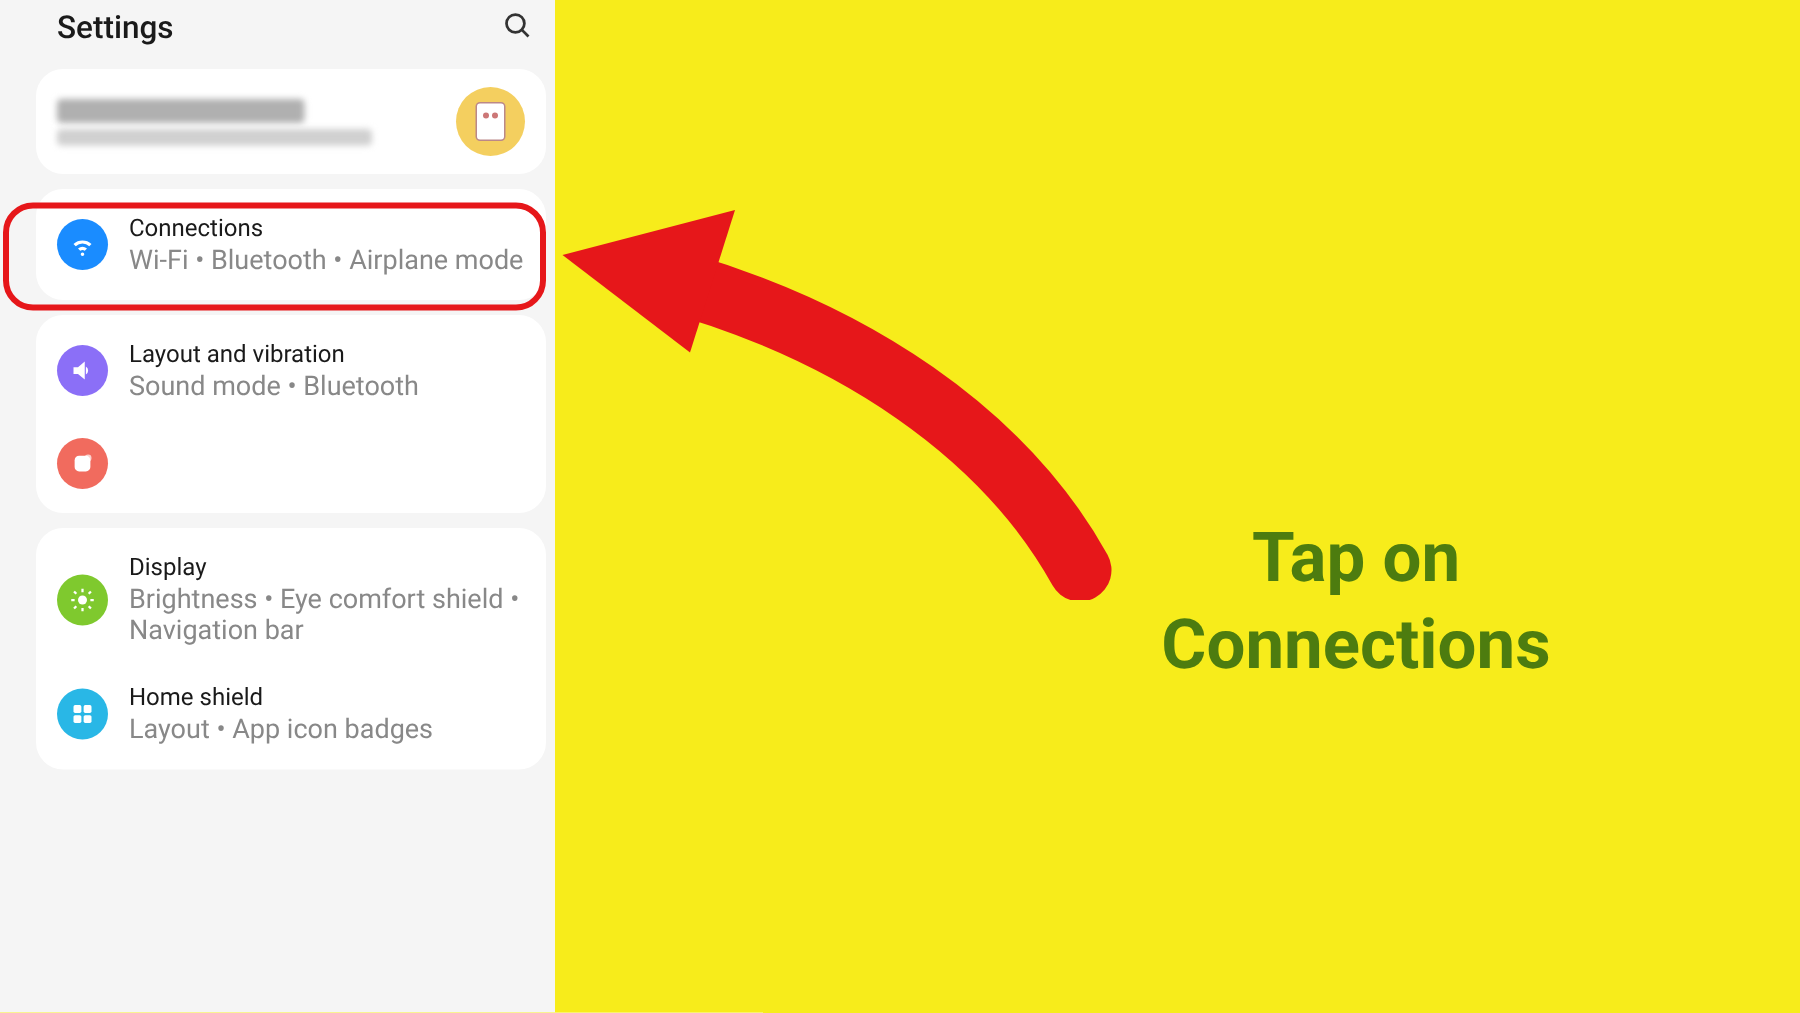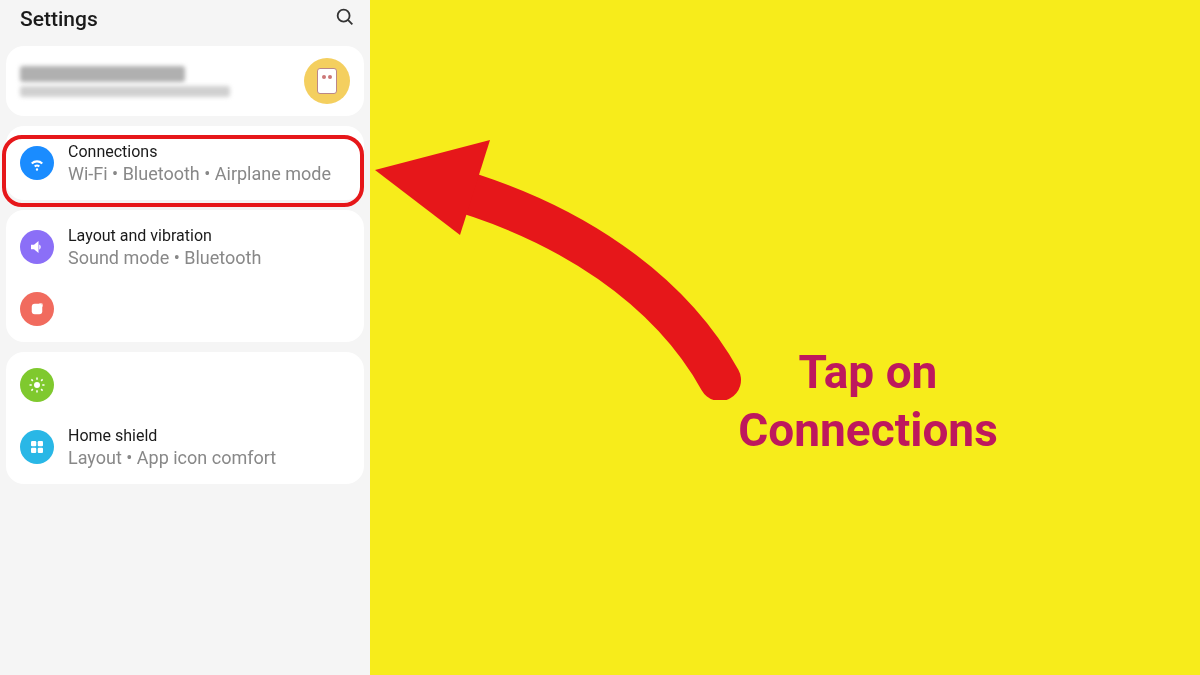--- a/index.html
+++ b/index.html
@@ -1,19 +1,19 @@
 <!DOCTYPE html>
 <html><head>
 <meta charset="utf-8">
 <style>
   * { box-sizing: border-box; margin: 0; padding: 0; }
   html, body { width: 1200px; height: 675px; overflow: hidden; font-family: -apple-system, BlinkMacSystemFont, "Segoe UI", Roboto, Arial, sans-serif; }
   .stage { width: 1200px; height: 675px; background: #f7ec1b; position: relative; }
 
-  .phone { position: absolute; left: 0; top: 0; width: 370px; height: 675px; background: #f5f5f5; }
+  .phone { position: absolute; left: 0; top: 0; width: 370px; height: 675px; background: #f5f5f5; padding-left: 18px; }
 
   .topbar { display: flex; align-items: center; justify-content: space-between; padding: 6px 14px 6px 20px; }
   .topbar h1 { font-size: 21px; font-weight: 500; color: #1a1a1a; }
   .search-icon svg { width: 22px; height: 22px; }
 
   .card { background: #ffffff; border-radius: 18px; margin: 8px 6px; padding: 10px 12px; }
 
   .account-card { display: flex; align-items: center; justify-content: space-between; padding: 12px 14px; }
   .account-text { flex: 1; }
   .blur-line { background: #d0d0d0; border-radius: 3px; filter: blur(2px); -webkit-filter: blur(2px); margin: 4px 0; }
@@ -35,21 +35,21 @@
   .ic-blue   { background:#1a8cff; }
   .ic-purple { background:#8b6ff7; }
   .ic-coral  { background:#f16b5e; }
   .ic-green  { background:#7fc92e; }
   .ic-pink   { background:#f06a8e; }
   .ic-violet { background:#9a6cf3; }
   .ic-cyan   { background:#29b7e6; }
 
   .highlight-box { position:absolute; border:4px solid #e6171a; border-radius:20px; pointer-events:none;}
 
-  .instruction { position:absolute; left:588px; top:344px; width:560px; text-align:center; font-size:46px; font-weight:700; color:#be185d; line-height:1.25;}
+  .instruction { position:absolute; left:624px; top:344px; width:560px; text-align:center; font-size:46px; font-weight:700; color:#4d7c0f; line-height:1.25;}
 
   .arrow-svg { position:absolute; left:370px; top:130px; width:380px; height:270px; pointer-events:none;}
 </style>
 </head>
 <body>
 
 <div class="stage">
 
   <div class="phone">
 
@@ -119,33 +119,37 @@
                 <line x1="12" y1="19" x2="12" y2="22"></line>
                 <line x1="2" y1="12" x2="5" y2="12"></line>
                 <line x1="19" y1="12" x2="22" y2="12"></line>
                 <line x1="4.5" y1="4.5" x2="6.5" y2="6.5"></line>
                 <line x1="17.5" y1="17.5" x2="19.5" y2="19.5"></line>
                 <line x1="4.5" y1="19.5" x2="6.5" y2="17.5"></line>
                 <line x1="17.5" y1="6.5" x2="19.5" y2="4.5"></line>
               </g>
             </svg>
         </span>
+        <div class="row-text">
+          <div class="title">Display</div>
+          <div class="sub">Brightness  •  Eye comfort shield  •  Navigation bar</div>
+        </div>
       </div>
       <div class="row">
         <span class="icon-bubble ic-cyan">
           <svg viewBox="0 0 24 24">
               <rect x="4" y="4" width="7" height="7" rx="1.5"></rect>
               <rect x="13" y="4" width="7" height="7" rx="1.5"></rect>
               <rect x="4" y="13" width="7" height="7" rx="1.5"></rect>
               <rect x="13" y="13" width="7" height="7" rx="1.5"></rect>
             </svg>
         </span>
         <div class="row-text">
           <div class="title">Home shield</div>
-          <div class="sub">Layout  •  App icon comfort</div>
+          <div class="sub">Layout  •  App icon badges</div>
         </div>
       </div>
     </div>
 
   </div>
 
   <div class="highlight-box" style="left:2px;top:135px;width:362px;height:72px;"></div>
 
   <svg class="arrow-svg" viewBox="0 0 380 270">
     <path d="M350 250 C 300 160, 200 90, 70 55" stroke="#e6171a" stroke-width="42" fill="none" stroke-linecap="round"></path>

